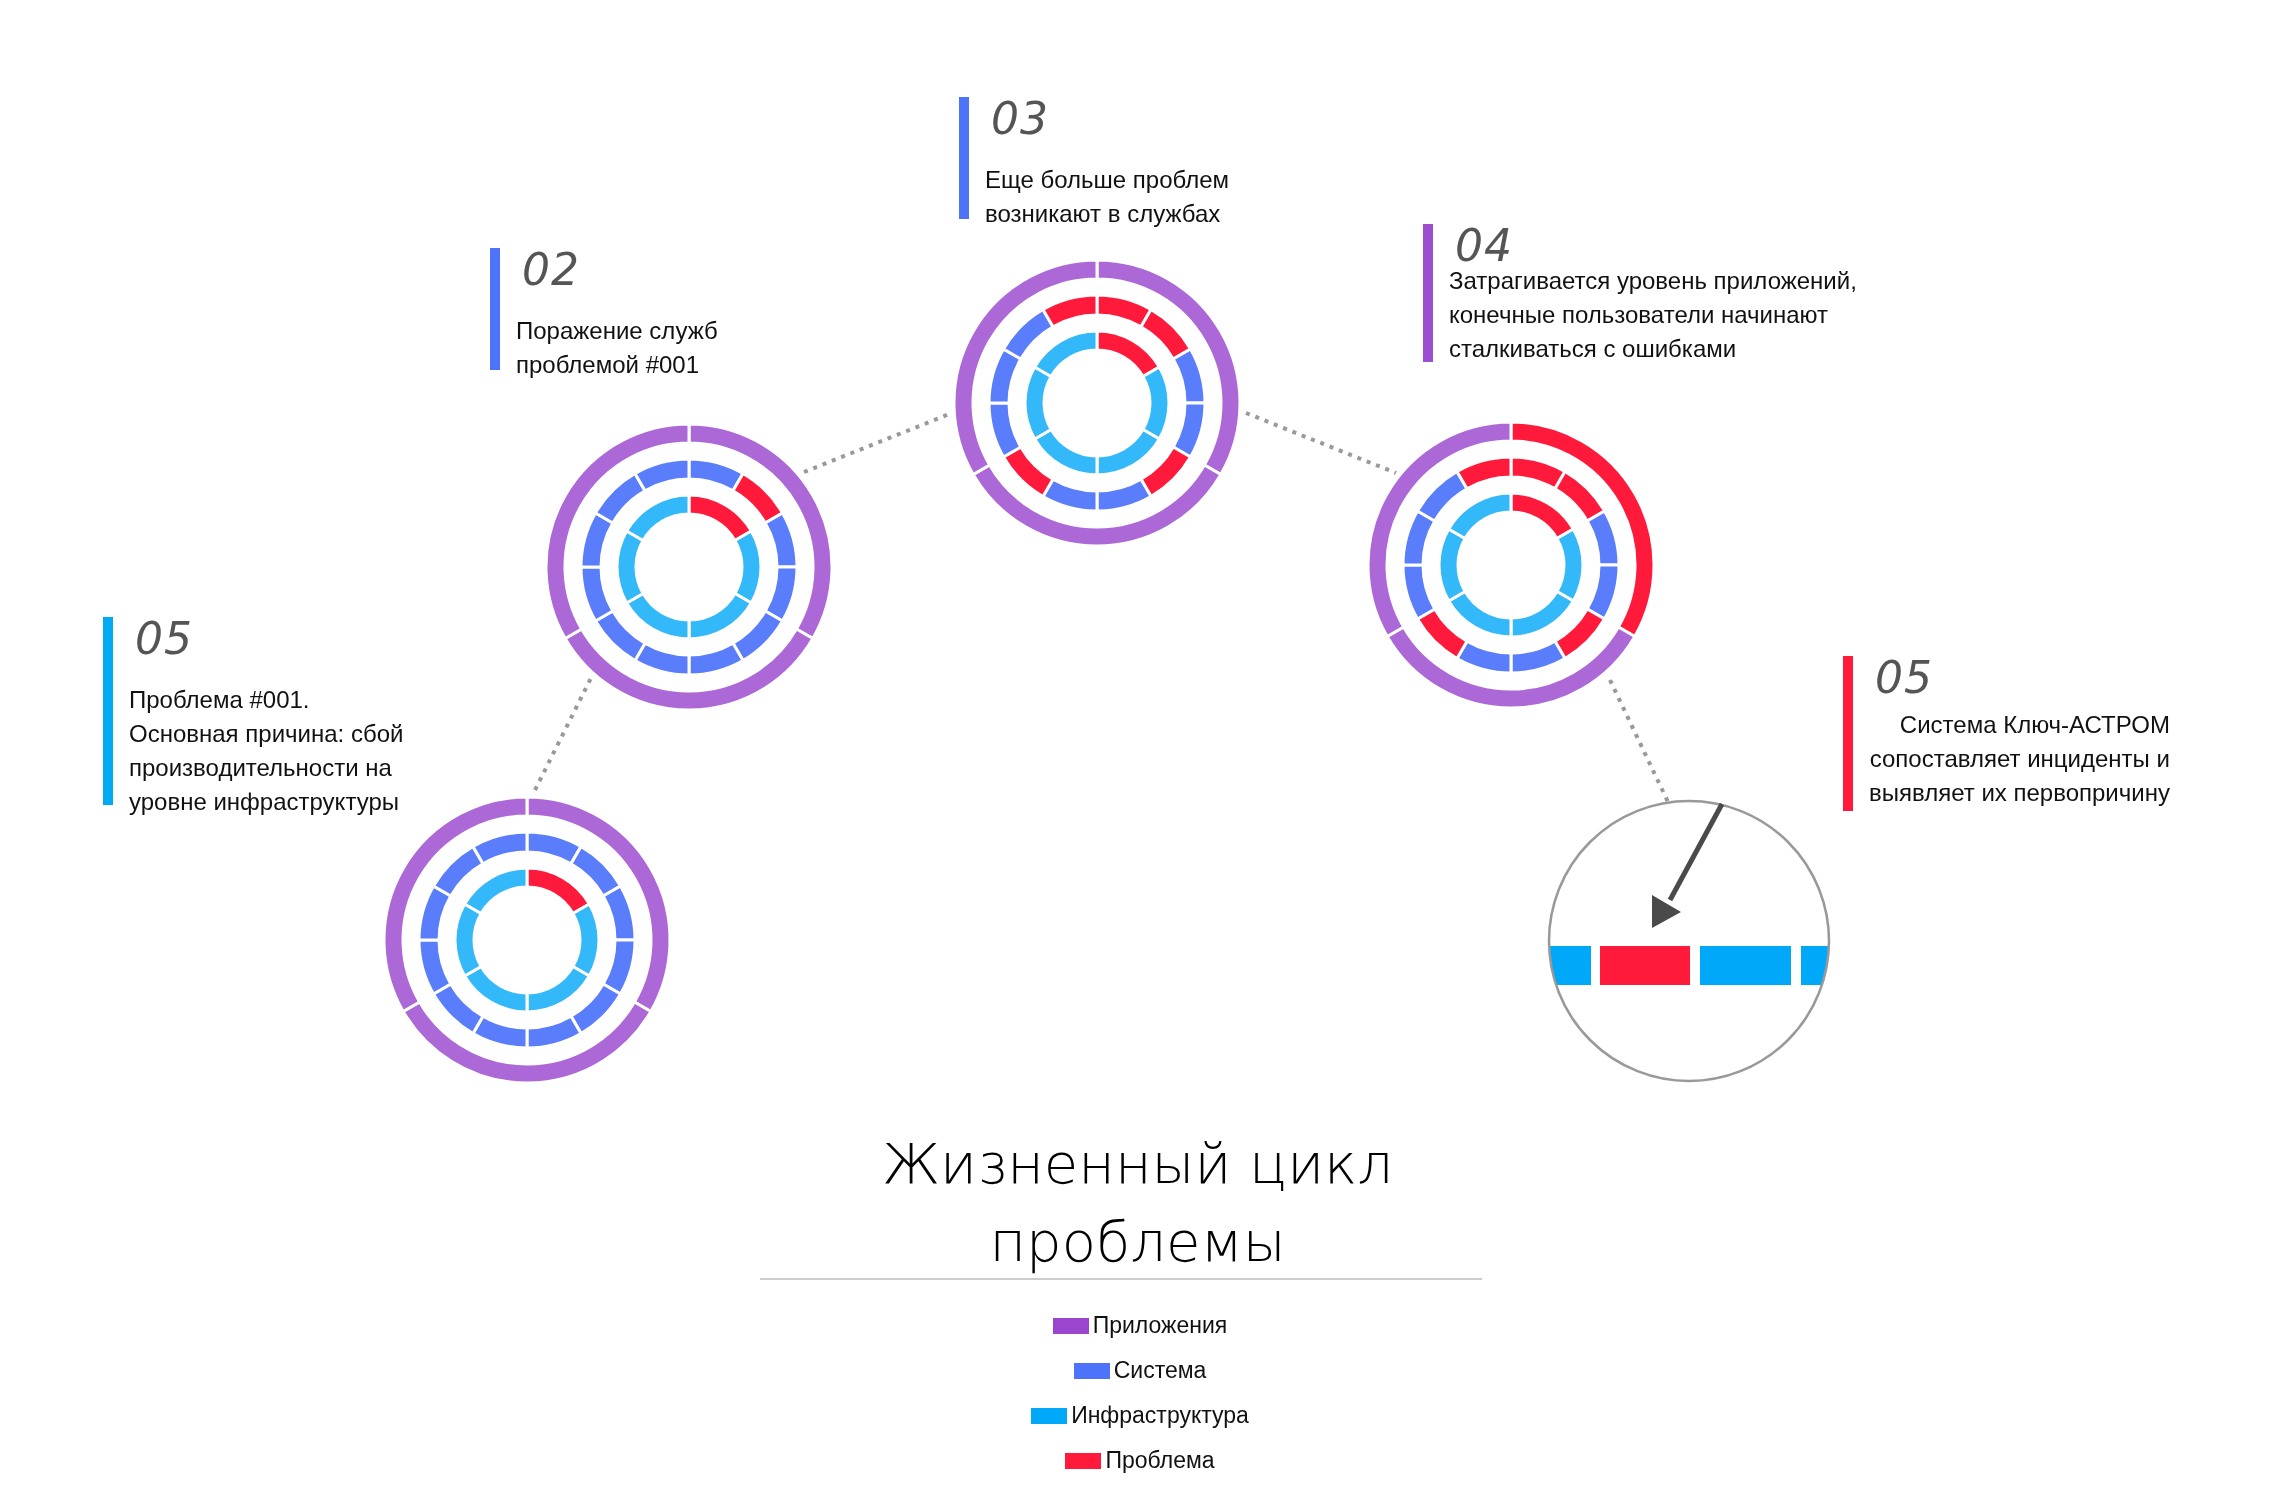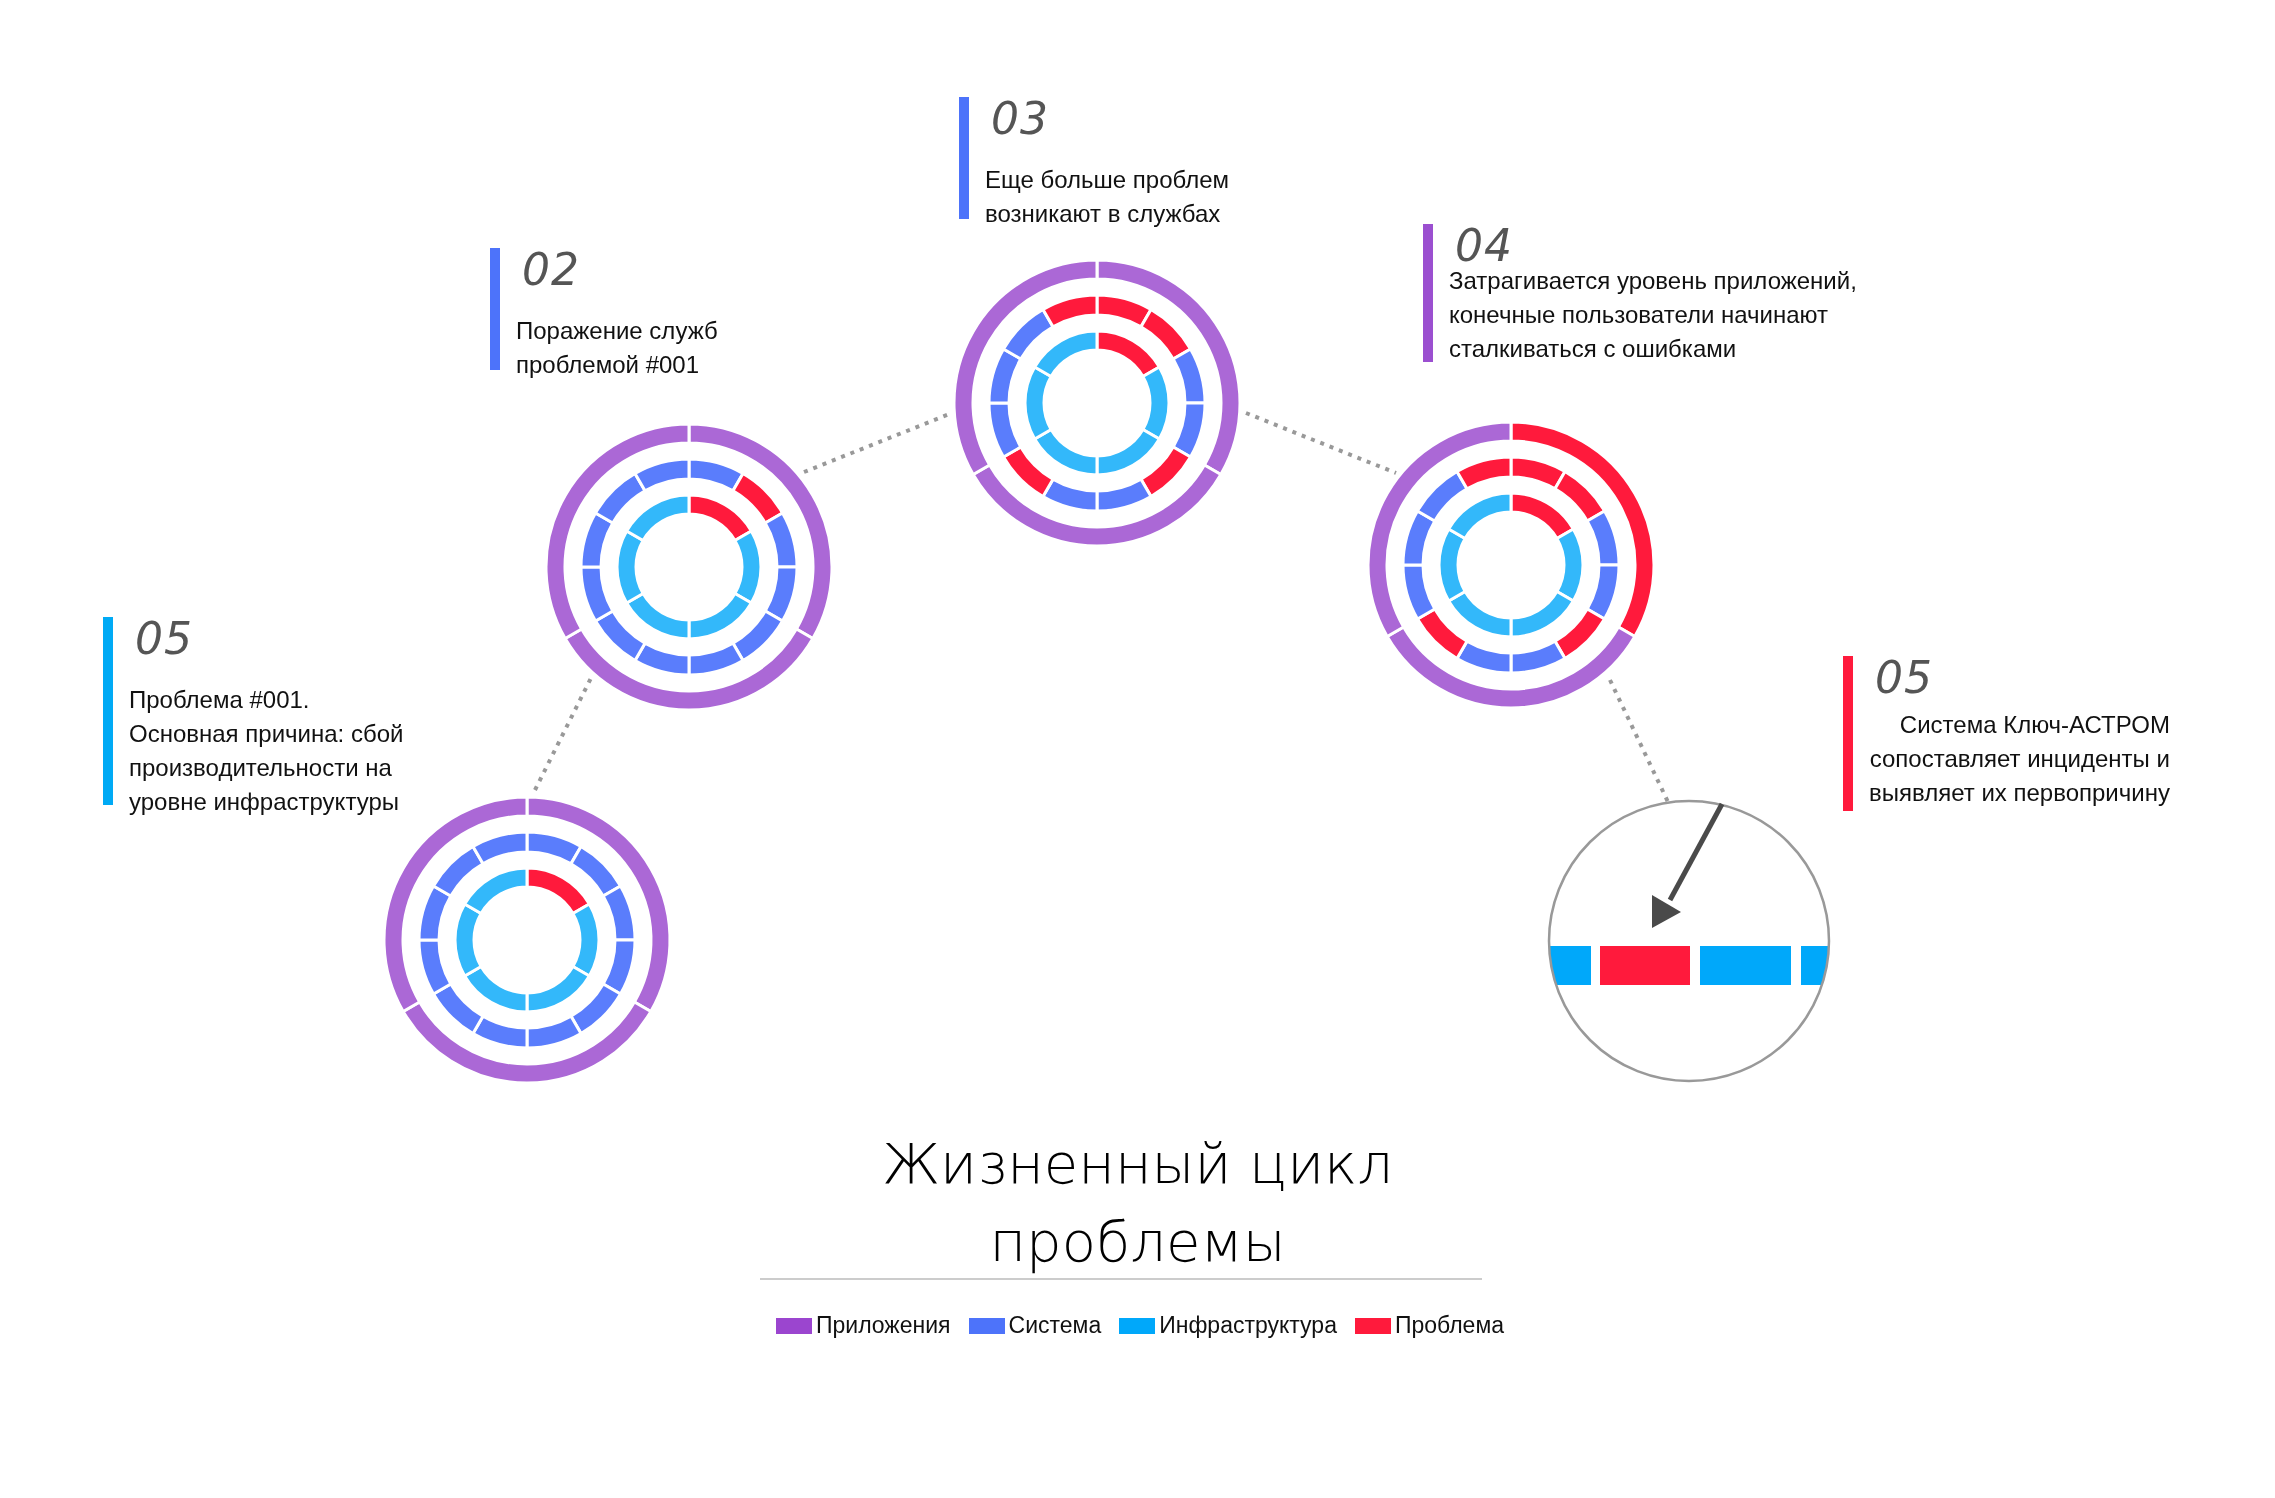--- a/index.html
+++ b/index.html
@@ -4,21 +4,21 @@
 <style>
   html, body { margin:0; padding:0; background:#ffffff; }
   body { width:2275px; height:1498px; position:relative; overflow:hidden; font-family:"Liberation Sans", "DejaVu Sans", sans-serif; }
   #diagram { position:absolute; left:0; top:0; width:2275px; height:1498px; }
   .step { position:absolute; }
   .step .bar { position:absolute; left:0; top:0; width:10px; }
   .step .num { position:absolute; left:32px; top:-4px; font-size:44px; font-weight:300; color:#555555; font-family:"DejaVu Sans", sans-serif; letter-spacing:1px;font-style:italic; }
   .step .desc { position:absolute; left:26px; top:66px; font-size:24px; line-height:34px; color:#111111; white-space:pre; font-family:"Liberation Sans", sans-serif; }
   .title { position:absolute; left:0; width:2275px; text-align:center; font-size:56px; line-height:78px; color:#000; top:1125px; font-family:"DejaVu Sans", sans-serif; font-weight:300; white-space:pre; }
   .title-rule { position:absolute; left:760px; width:722px; top:1278px; height:2px; background:#cccccc; }
-  .legend { position:absolute; top:1312px; left:760px; width:760px; display:flex; justify-content:center; gap:18px; align-items:center; }
+  .legend { position:absolute; top:1312px; left:760px; width:760px; display:flex; justify-content:center; gap:18px; align-items:center;flex-direction:column; }
   .legend-item { display:flex; align-items:center; gap:4px; font-size:23px; color:#111; }
   .legend-swatch { width:36px; height:16px; display:inline-block; }
 </style>
 </head>
 <body>
 
 <svg id="diagram" width="2275" height="1498" viewBox="0 0 2275 1498">
     <line x1="535" y1="790" x2="592" y2="676" stroke="#999999" stroke-width="4" stroke-dasharray="4 6"></line>
     <line x1="804" y1="472" x2="952" y2="413" stroke="#999999" stroke-width="4" stroke-dasharray="4 6"></line>
     <line x1="1246" y1="413" x2="1396" y2="473" stroke="#999999" stroke-width="4" stroke-dasharray="4 6"></line>

